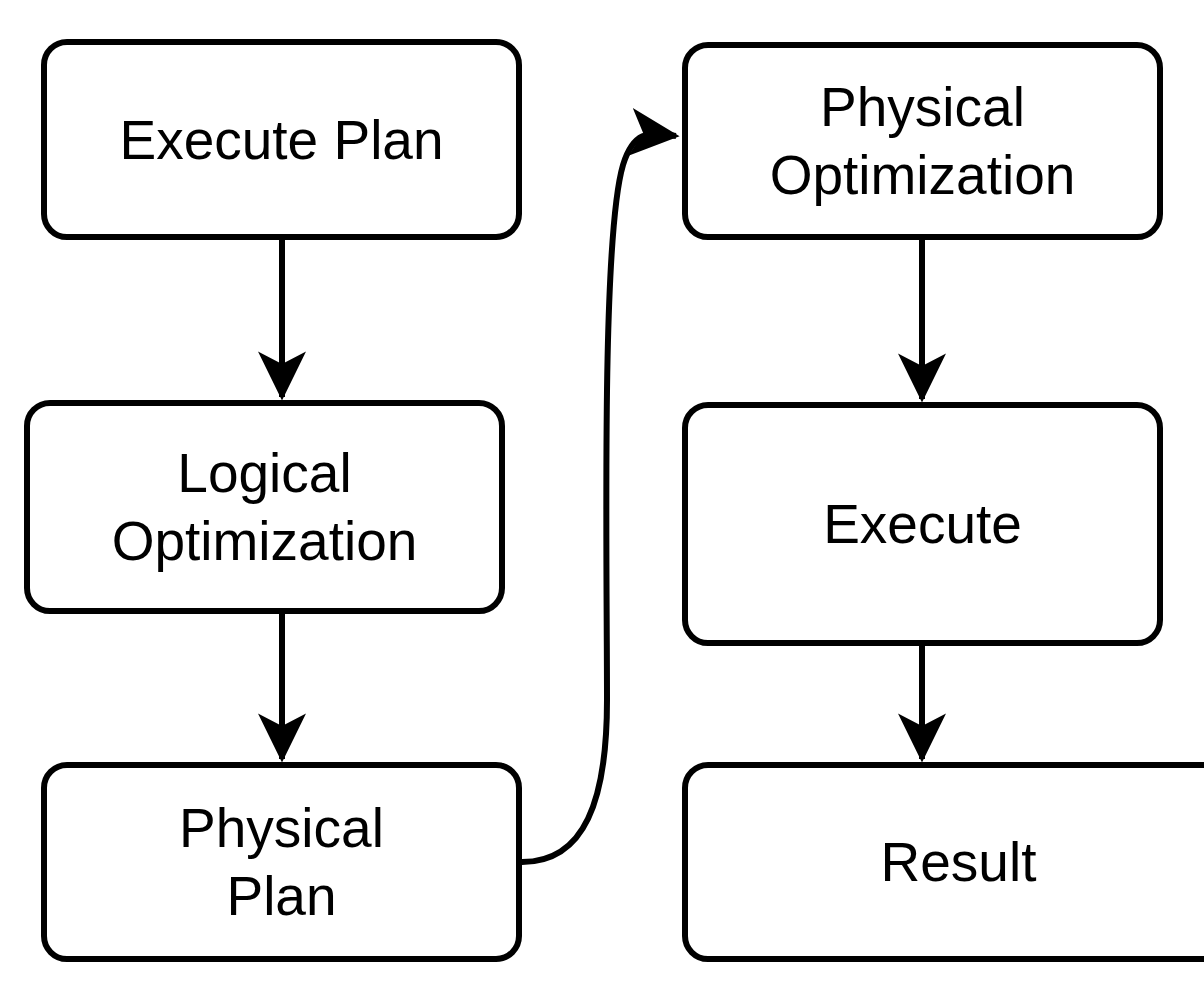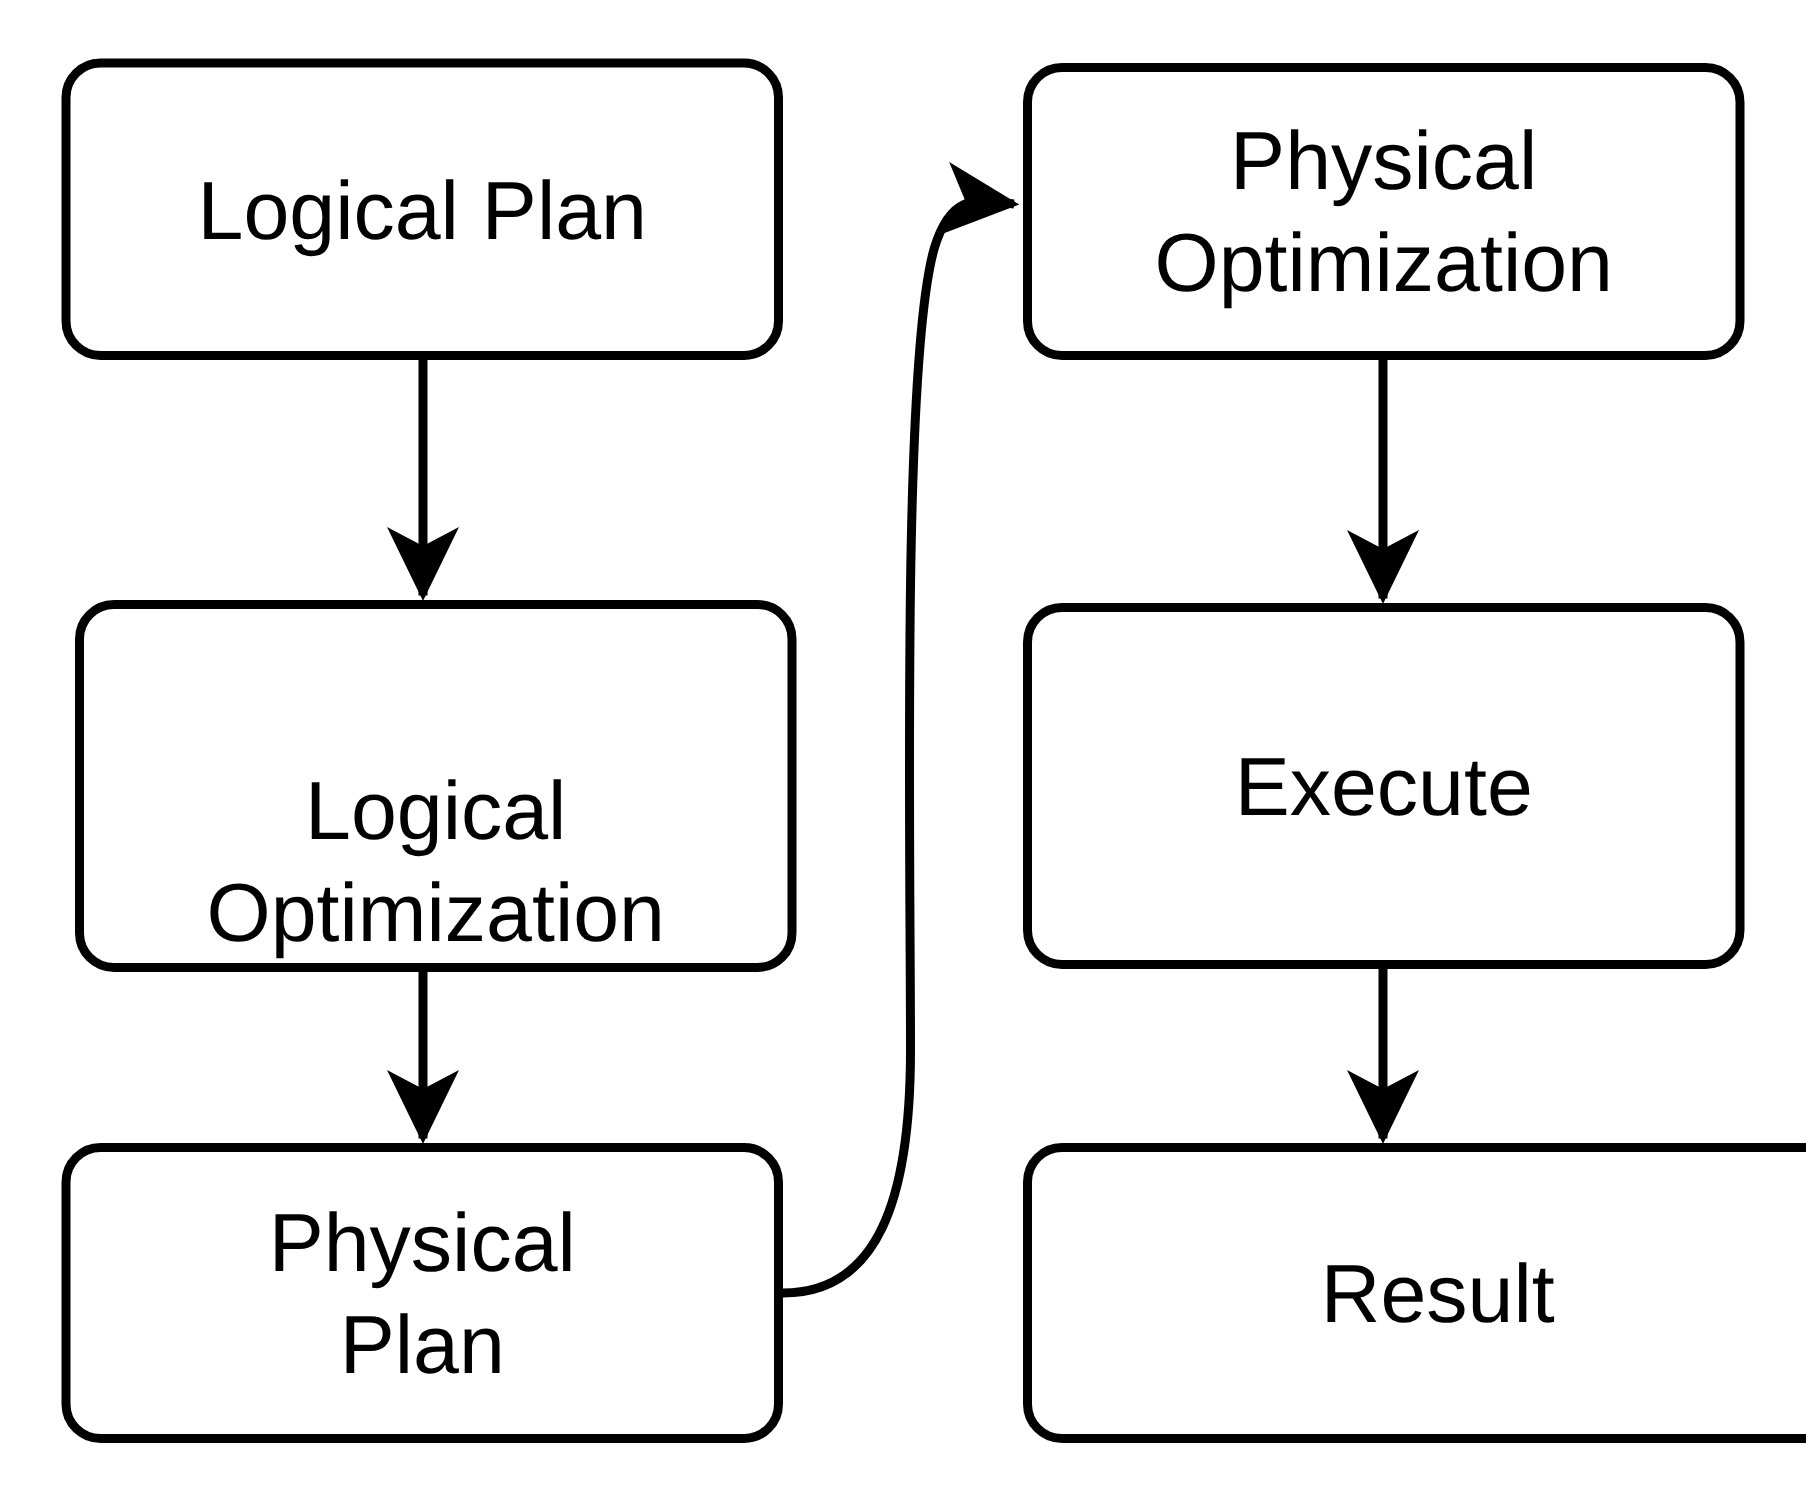--- a/index.html
+++ b/index.html
@@ -40,21 +40,21 @@
   .node-label {
     font-size: 55px;
     line-height: 68px;
     color: #000000;
     font-weight: 400;
     letter-spacing: 0px;
     white-space: pre-line;
   }
   
   #node-logical-plan        { left: 41px;  top: 39px;  width: 481px; height: 201px; }
-  #node-logical-optimization{ left: 50px;  top: 400px; width: 481px; height: 248px; align-items: flex-end; }
+  #node-logical-optimization{ left: 24px;  top: 400px; width: 481px; height: 214px; }
   #node-physical-plan       { left: 41px;  top: 762px; width: 481px; height: 200px; }
   
   #node-physical-optimization { left: 682px; top: 42px;  width: 481px; height: 198px; }
   #node-execute               { left: 682px; top: 402px; width: 481px; height: 244px; }
   #node-result                { left: 682px; top: 762px; width: 553px; height: 200px; }
 </style>
 </head>
 <body>
 
 <div id="canvas">
@@ -81,21 +81,21 @@
     <g>
       <line x1="922" y1="240" x2="922" y2="399" stroke="#000000" stroke-width="6" marker-end="url(#arrow)"></line>
     </g>
 
     <g>
       <line x1="922" y1="602" x2="922" y2="759" stroke="#000000" stroke-width="6" marker-end="url(#arrow)"></line>
     </g>
   </svg>
 
   <div class="node" id="node-logical-plan">
-    <span class="node-label">Logical Plan</span>
+    <span class="node-label">Execute Plan</span>
   </div>
 
   <div class="node" id="node-logical-optimization">
     <span class="node-label">Logical
 Optimization</span>
   </div>
 
   <div class="node" id="node-physical-plan">
     <span class="node-label">Physical
 Plan</span>

